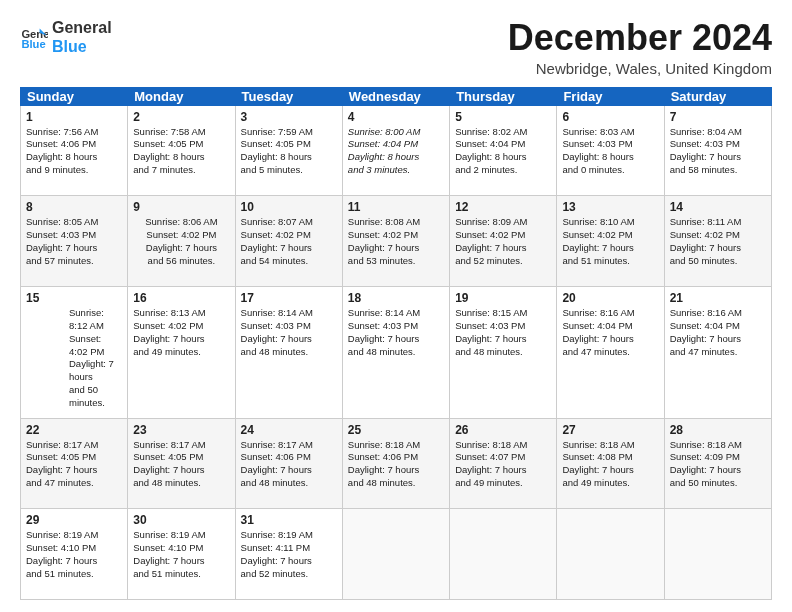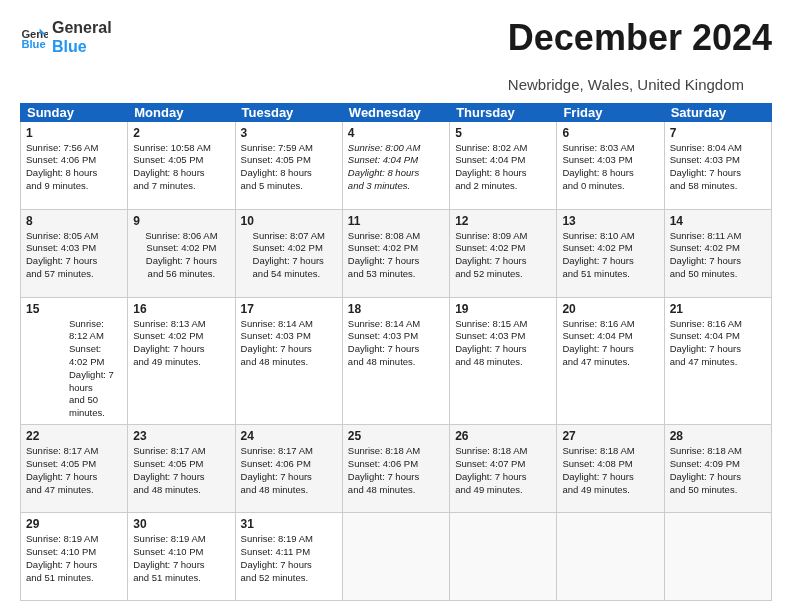--- a/index.html
+++ b/index.html
@@ -26,32 +26,32 @@
     .logo {
       display: flex;
       align-items: center;
       gap: 4px;
     }
     .logo-icon {
       width: 28px;
       height: 28px;
     }
     .title-block {
-      text-align: left;
+      text-align: right;
     }
     .month-title {
       font-size: 36px;
       font-weight: bold;
       color: #1a1a1a;
       line-height: 1.1;
     }
     .location {
       font-size: 15px;
       color: #444;
-      margin-top: 18px;
+      margin-top: 2px;
     }
     .calendar {
       flex: 1;
       border: 1px solid #ccc;
       border-collapse: collapse;
       width: 100%;
       table-layout: fixed;
     }
     .calendar th {
       background-color: #1565C0;
@@ -125,21 +125,21 @@
         <tr>
           <td>
             <span class="day-num">1</span>
             <div class="cell-info" style="white-space: pre-line;">Sunrise: 7:56 AM
 Sunset: 4:06 PM
 Daylight: 8 hours
 and 9 minutes.</div>
           </td>
           <td>
             <span class="day-num">2</span>
-            <div class="cell-info" style="white-space: pre-line;">Sunrise: 10:58 AM
+            <div class="cell-info" style="white-space: pre-line;">Sunrise: 7:58 AM
 Sunset: 4:05 PM
 Daylight: 8 hours
 and 7 minutes.</div>
           </td>
           <td>
             <span class="day-num">3</span>
             <div class="cell-info" style="white-space: pre-line;">Sunrise: 7:59 AM
 Sunset: 4:05 PM
 Daylight: 8 hours
 and 5 minutes.</div>
@@ -183,21 +183,21 @@
           </td>
           <td>
             <span class="day-num">9</span>
             <div class="cell-info" style="white-space: pre-line; text-align: center;">Sunrise: 8:06 AM
 Sunset: 4:02 PM
 Daylight: 7 hours
 and 56 minutes.</div>
           </td>
           <td>
             <span class="day-num">10</span>
-            <div class="cell-info" style="white-space: pre-line; margin-left: 12px;">Sunrise: 8:07 AM
+            <div class="cell-info" style="white-space: pre-line;">Sunrise: 8:07 AM
 Sunset: 4:02 PM
 Daylight: 7 hours
 and 54 minutes.</div>
           </td>
           <td>
             <span class="day-num">11</span>
             <div class="cell-info" style="white-space: pre-line;">Sunrise: 8:08 AM
 Sunset: 4:02 PM
 Daylight: 7 hours
 and 53 minutes.</div>

